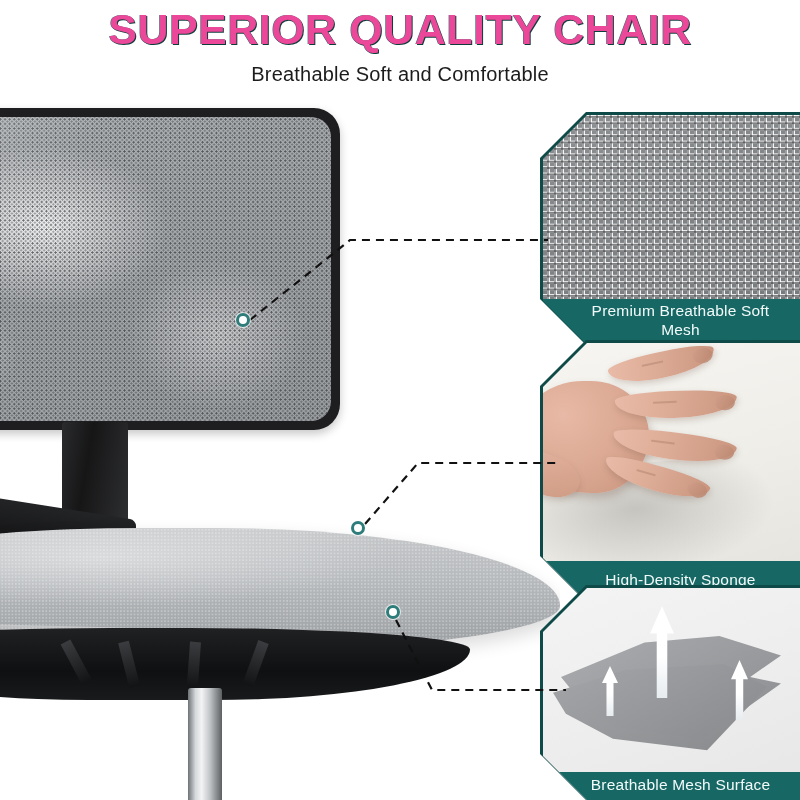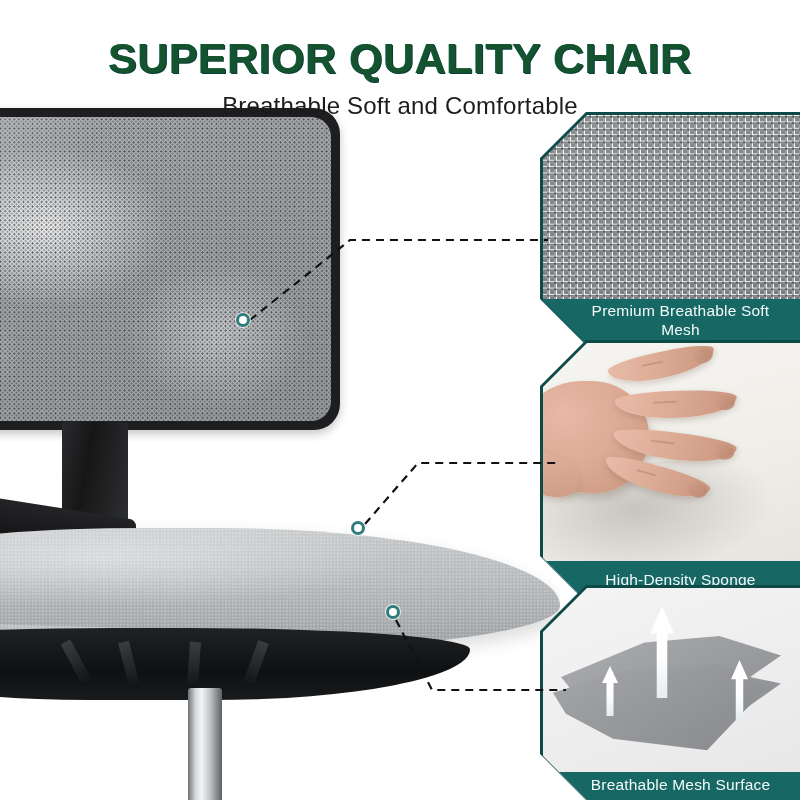--- a/index.html
+++ b/index.html
@@ -10,27 +10,27 @@
     background:#ffffff;
   }
 
   
   .header{
     position:absolute; left:0; top:0; width:800px; height:112px;
     text-align:center; z-index:40;
   }
   .title{
     font-size:43px; font-weight:bold; letter-spacing:0.5px;
-    color:#14532d; line-height:1;
-    padding-top:37px;
+    color:#ec4899; line-height:1;
+    padding-top:8px;
     text-shadow:1px 1px 0 #0b3d3b, -0.5px -0.5px 0 #1d7a74;
     white-space:nowrap;
   }
   .subtitle{
-    font-size:24px; font-weight:500; color:#1c1c1c;
+    font-size:20px; font-weight:500; color:#1c1c1c;
     padding-top:12px; letter-spacing:0.2px;
   }
 
   
   .chair-stage{
     position:absolute; left:0; top:100px; width:560px; height:700px;
     overflow:hidden; z-index:10;
     background:#ffffff;
   }
 

